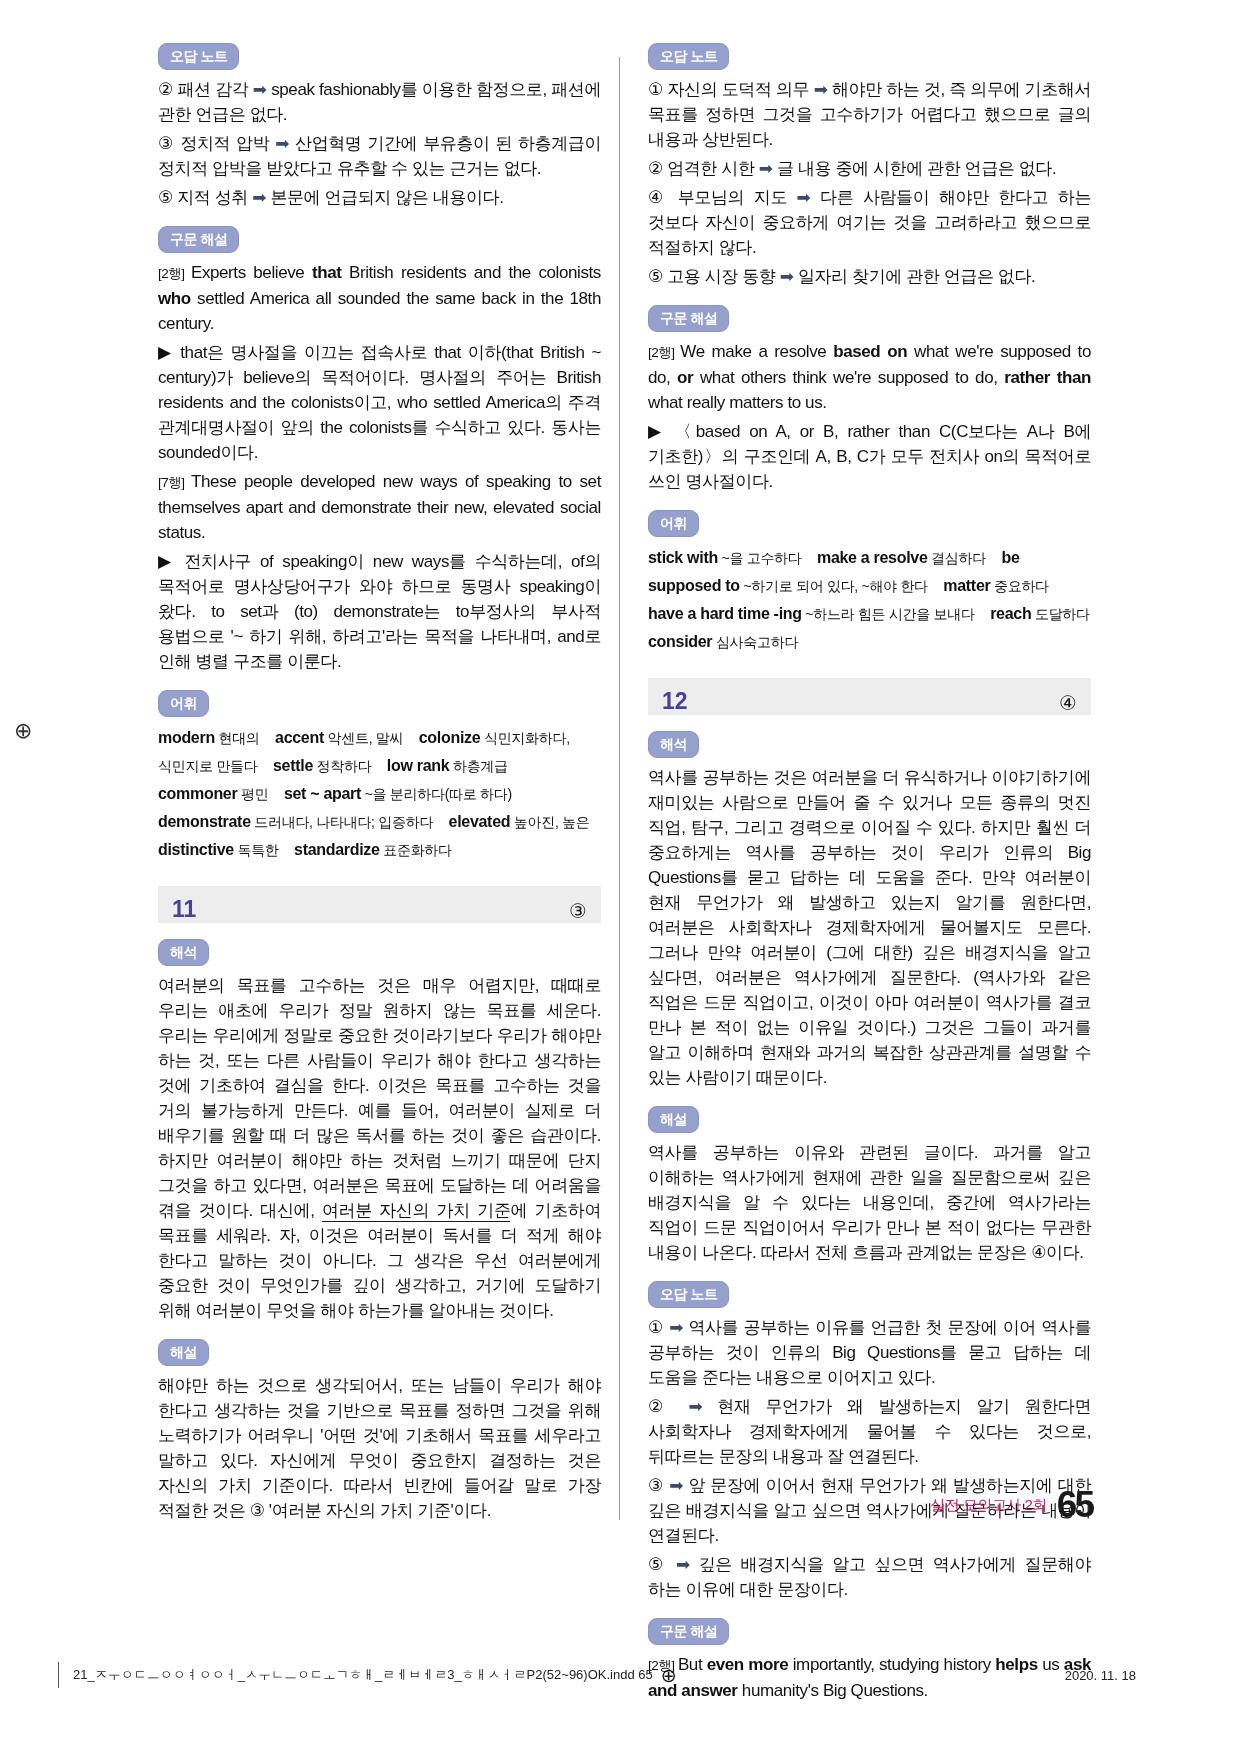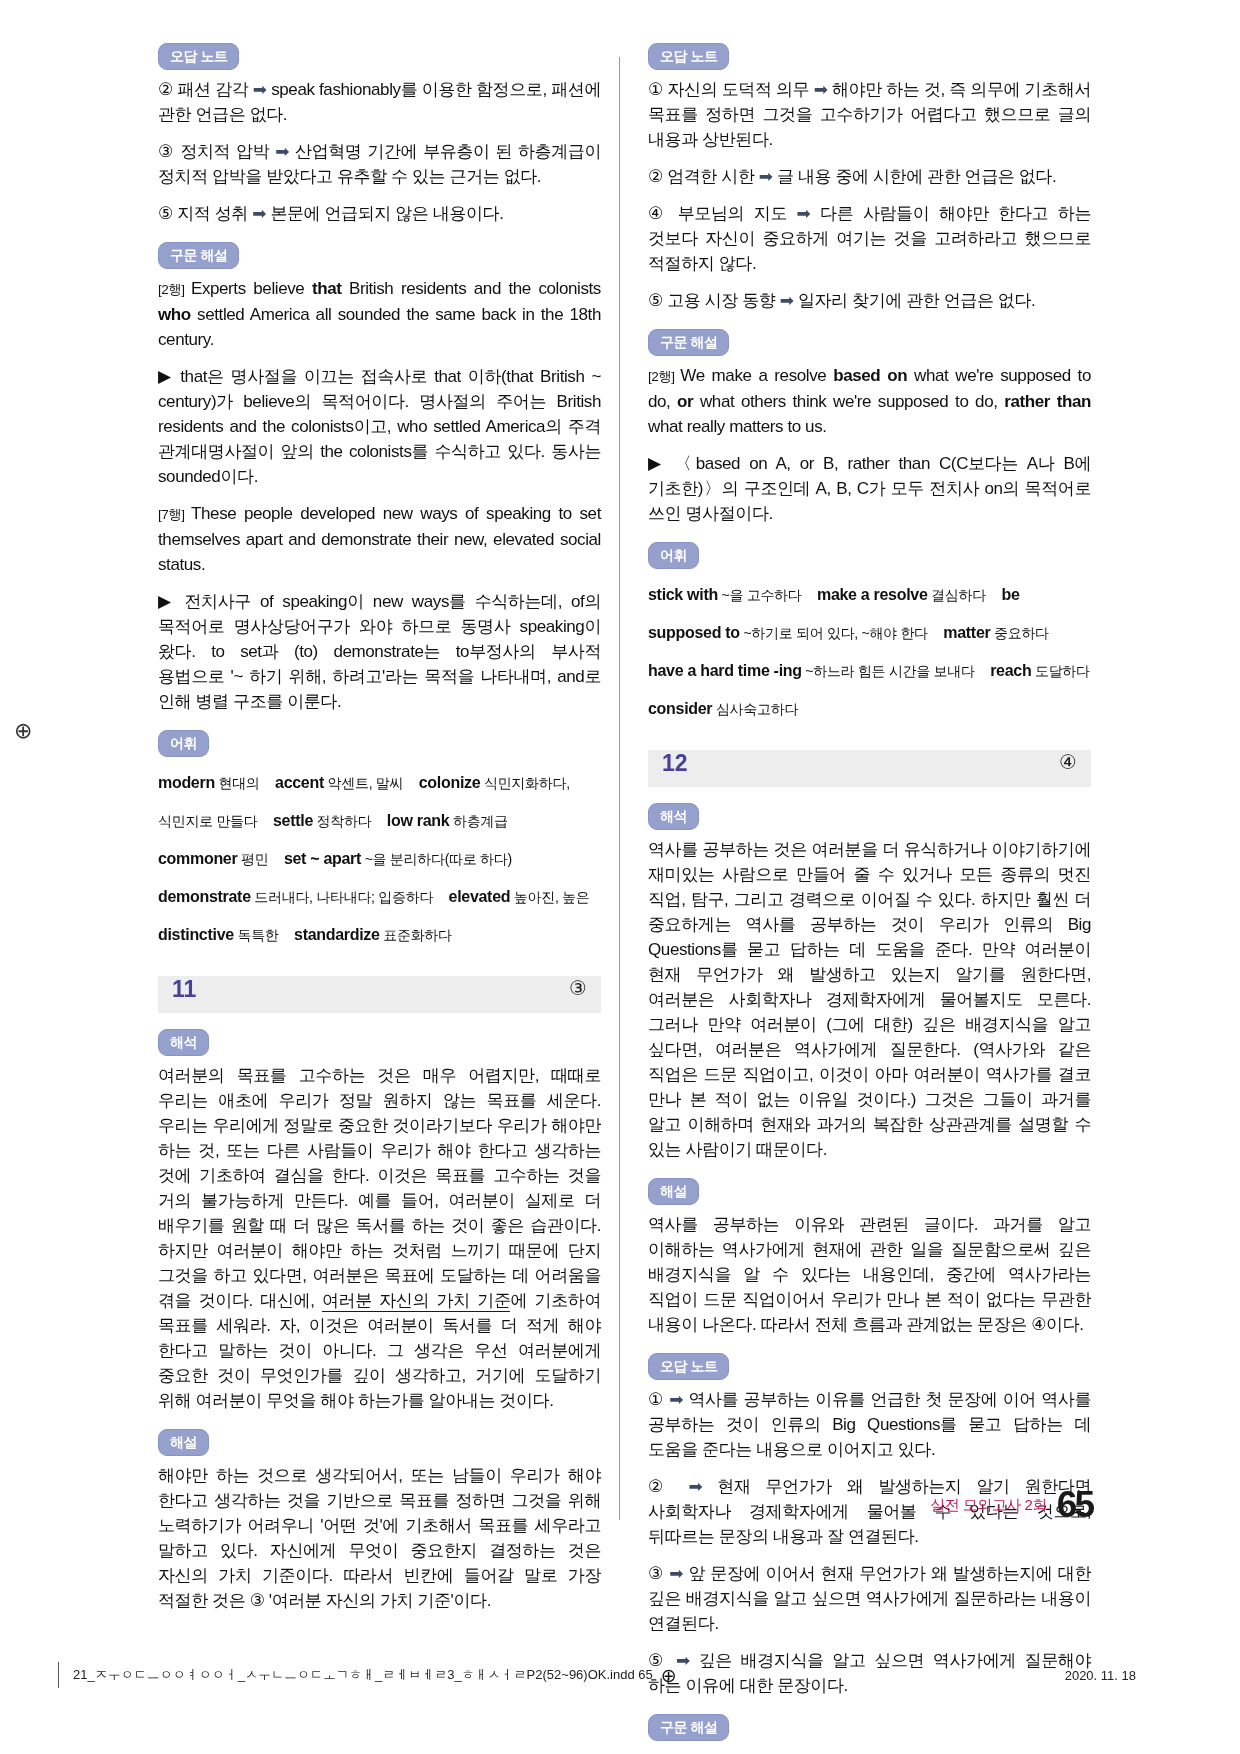--- a/index.html
+++ b/index.html
@@ -14,30 +14,30 @@
   .sec{margin:0 0 16px 0;}
   .badge{
     display:inline-block;background:#96a0cc;color:#ffffff;font-weight:bold;
     font-size:14px;line-height:1;padding:5px 11px 6px;border-radius:9px;
     border:1px solid #8a94c4;margin:0 0 7px 0;letter-spacing:-0.5px;
   }
   .p{
     font-size:17px;line-height:25px;text-align:justify;margin:0;
     letter-spacing:-0.4px;word-break:keep-all;
   }
-  .p + .p{margin-top:12px;}
+  .p + .p{margin-top:4px;}
   .b{font-weight:bold;}
   .u{border-bottom:1.6px solid #1a1a1a;padding-bottom:1px;}
   .tag{font-size:13.5px;letter-spacing:-0.5px;}
   .arw{color:#3d4a68;}
-  .vocab{font-size:15px;line-height:37px;text-align:left;margin:0;letter-spacing:-0.3px;white-space:pre-wrap;word-break:keep-all;}
+  .vocab{font-size:15px;line-height:27px;text-align:left;margin:0;letter-spacing:-0.3px;white-space:pre-wrap;word-break:keep-all;}
   .vb{font-weight:bold;font-size:16px;}
   .vd{font-size:14px;}
   .qbar{
-    height:37px;background:#ededee;display:flex;align-items:flex-start;
+    height:37px;background:#ededee;display:flex;align-items:flex-end;
     padding:0 14px;margin:22px 0 16px 0;
   }
   .qnum{color:#4a3f99;font-weight:bold;font-size:23px;}
   .qans{margin-left:auto;font-size:20px;color:#1a1a1a;}
   .footer{
     position:absolute;top:1484px;right:148px;display:flex;align-items:center;gap:10px;
   }
   .footer-label{font-size:15px;color:#be185d;letter-spacing:-0.5px;}
   .pageno{font-size:37px;font-weight:bold;letter-spacing:-3px;color:#1a1a1a;}
   .printline{

